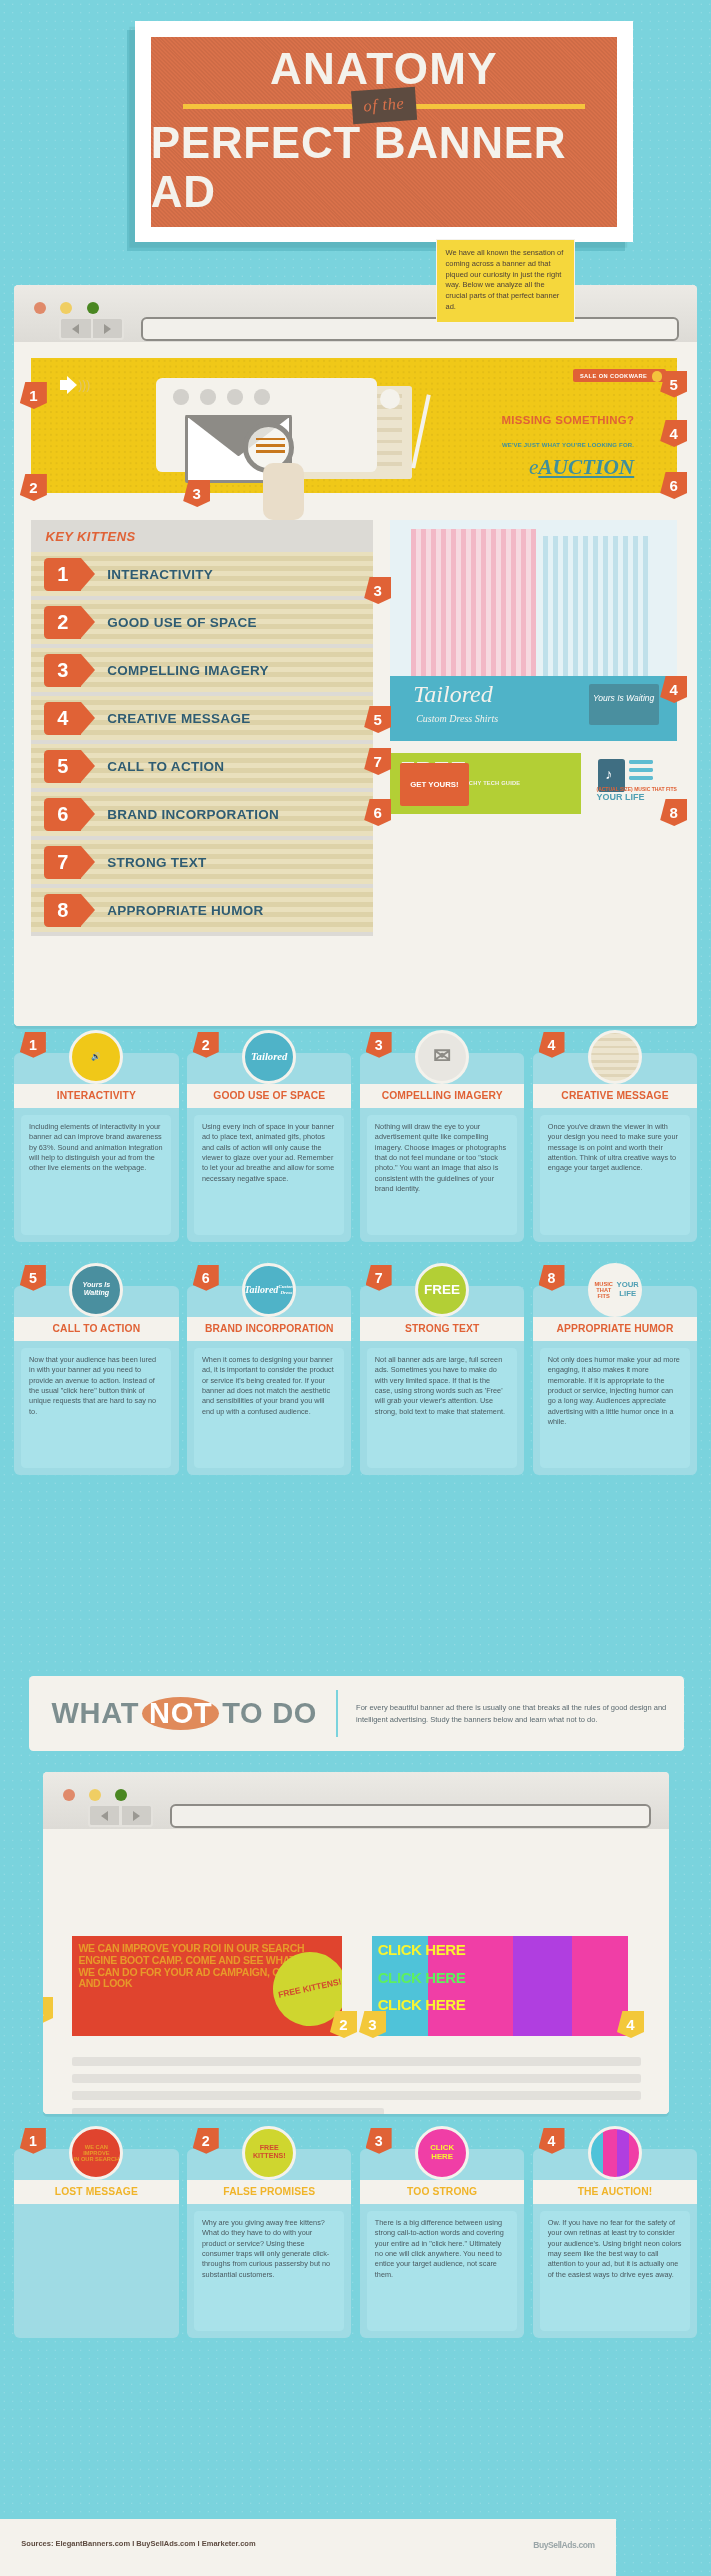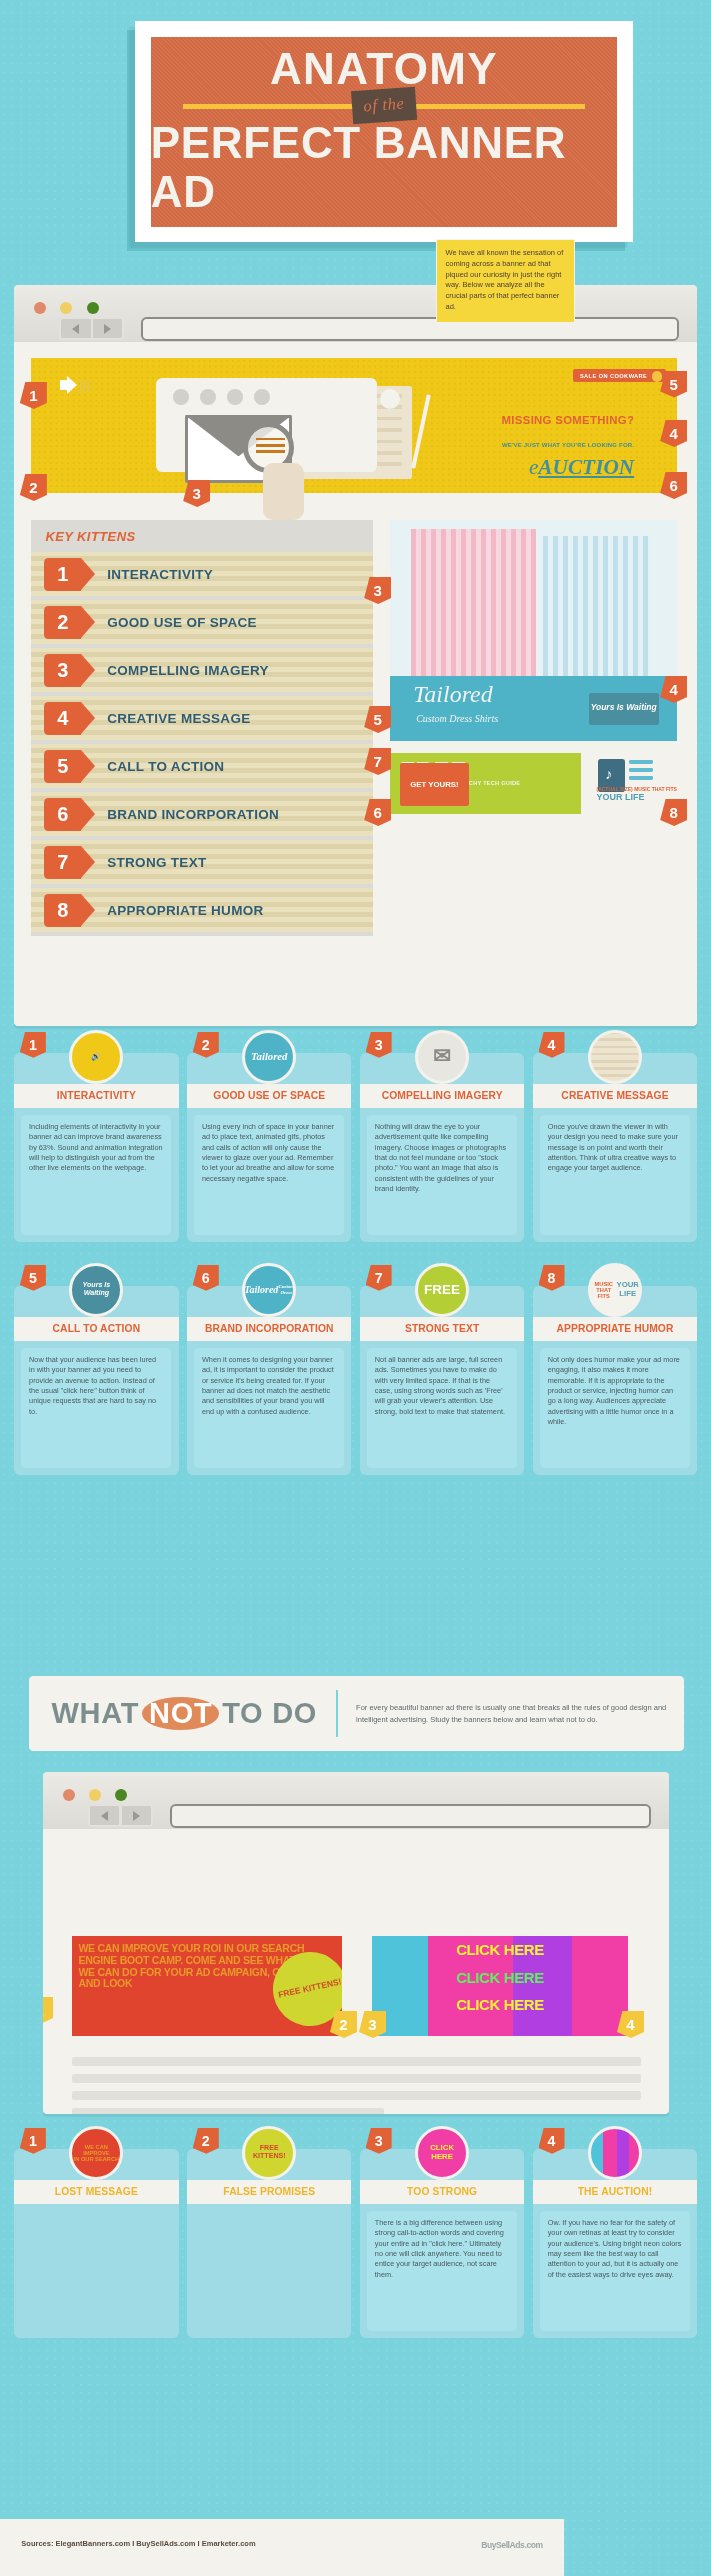--- a/index.html
+++ b/index.html
@@ -106,22 +106,22 @@
   
   .ad-tailored{position:absolute;left:376px;top:178px;width:287px;height:221px;background:#e7f2f5;overflow:hidden;}
   .tl-stripes{position:absolute;left:21.3px;top:8.5px;width:125px;height:164px;
      background:repeating-linear-gradient(90deg,#f2b8c6 0 5px,#f6d9e0 5px 10px);}
   .tl-stripes2{position:absolute;left:153px;top:15.7px;width:107px;height:157px;
      background:repeating-linear-gradient(90deg,#bfe0ea 0 5px,#e4f2f6 5px 10px);}
   .tl-band{position:absolute;left:0;bottom:0;width:100%;height:65px;background:#4fb3c8;}
   .tl-name{position:absolute;left:23px;bottom:33px;color:#f4f2ec;font-size:24px;font-style:italic;
      font-family:"Liberation Serif",serif;}
   .tl-sub{position:absolute;left:26px;bottom:17px;color:#f4f2ec;font-size:10px;font-style:italic;font-family:"Liberation Serif",serif;}
-  .tl-cta{position:absolute;right:18.5px;bottom:15.7px;width:70px;height:32px;background:#4a8f9f;
-     color:#fff;font-size:8.5px;font-weight:bold;font-style:italic;text-align:center;padding-top:8.5px;line-height:1.25;border-radius:2.1px;}
+  .tl-cta{position:absolute;right:18.5px;bottom:15.7px;width:70px;height:41px;background:#4a8f9f;
+     color:#fff;font-size:8.5px;font-weight:normal;font-style:italic;text-align:center;padding-top:8.5px;line-height:1.25;border-radius:2.1px;}
   .ad-free{position:absolute;left:376px;top:411px;width:191px;height:61px;background:#b3cf35;}
   .free-big{position:absolute;left:10px;top:4.3px;color:#f4f2ec;font-size:24px;font-weight:bold;letter-spacing:0.7px;}
   .free-sm{position:absolute;left:71px;top:27px;color:#f4f2ec;font-size:5.7px;font-weight:bold;letter-spacing:0.2px;}
   .free-btn{position:absolute;left:10px;bottom:7.8px;background:#e06236;color:#fff;font-size:7.8px;
      font-weight:bold;padding:17px 10px;border-radius:2.1px;}
   .ad-music{position:absolute;left:578px;top:411px;width:85px;height:61px;background:#f4f2ec;}
   .mu-sq{position:absolute;left:5.7px;top:5.7px;width:27px;height:33px;background:#3f6e82;border-radius:2.8px;}
   .mu-note{position:absolute;left:13px;top:13px;color:#fff;font-size:14.2px;}
   .mu-l{position:absolute;left:37px;top:7.1px;width:24px;}
   .mu-l i{display:block;height:4.3px;background:#5fbcd1;margin-bottom:3.6px;border-radius:1.4px;}
@@ -162,31 +162,31 @@
   .br2 { left:43px; top:1772px; width:626px; height:342px; }
   .bad1{position:absolute;left:28.5px;top:107px;width:270px;height:100px;background:#e0442e;overflow:hidden;}
   .bad1 p{color:#e79a2a;font-size:11.7px;font-weight:bold;line-height:1.02;letter-spacing:-0.3px;
      padding:5.7px 7.1px;font-family:"Liberation Sans Narrow","Liberation Sans",sans-serif;transform:scaleX(.9);transform-origin:left;}
   .kitten{position:absolute;right:-5.7px;top:15.7px;width:74px;height:74px;background:#cfd62f;border-radius:50%;
      display:flex;align-items:center;justify-content:center;color:#d14a2e;font-size:8.5px;font-weight:bold;
      text-align:center;line-height:1.1;transform:rotate(-12deg);}
   .bad2{position:absolute;left:329px;top:107px;width:256px;height:100px;
      background:linear-gradient(90deg,#4fc3d9 0 22%,#f03ea6 22% 55%,#b03ee0 55% 78%,#f03ea6 78% 100%);
      overflow:hidden;}
-  .bad2 p{color:#f8f430;font-size:15px;font-weight:bold;line-height:1.1;padding:5.7px 5.7px;letter-spacing:-0.4px;text-align:center;}
+  .bad2 p{color:#f8f430;font-size:15px;font-weight:bold;line-height:1.1;padding:5.7px 5.7px;letter-spacing:-0.4px;}
   .bad2 p.g{color:#5ef05e;}
   .grays{position:absolute;left:28.5px;top:228px;right:28.5px;}
   .grays i{display:block;height:9.3px;background:#e2e0db;margin-bottom:7.8px;border-radius:2.1px;}
   .grays i.s{width:55%;}
 
   
   .cards2{position:absolute;left:14.2px;top:2149px;width:683px;}
 
   
-  .footer{position:absolute;left:0;top:2519px;width:564px;height:57px;background:#f4f2ec;}
+  .footer{position:absolute;left:0;top:2519px;width:616px;height:57px;background:#f4f2ec;}
   .src{position:absolute;left:21.3px;top:20px;color:#5d4b40;font-size:7.5px;font-weight:bold;}
   .logo{position:absolute;right:21.3px;top:10px;color:#e06236;font-size:21.3px;font-weight:bold;letter-spacing:-0.4px;}
   .logo span{font-size:8.5px;color:#9aa6a8;}
 </style>
 </head>
 <body>
 
 <div class="page">
 
   <div class="hdr-shadow"></div>
@@ -461,20 +461,21 @@
     <div class="crow">
       <div class="card">
         <div class="card-num">1</div>
         <div class="card-ico" style="background:#e0442e;color:#e79a2a;font-size:5.7px;">WE CAN IMPROVE<br>IN OUR SEARCH</div>
         <div class="card-ttl" style="color:#f0b429">LOST MESSAGE</div>
       </div>
       <div class="card">
         <div class="card-num">2</div>
         <div class="card-ico" style="background:#cfd62f;color:#d14a2e;font-size:7.1px;">FREE<br>KITTENS!</div>
         <div class="card-ttl" style="color:#f0b429">FALSE PROMISES</div>
+        <div class="card-bd">Why are you giving away free kittens? What do they have to do with your product or service? Using these consumer traps will only generate click-throughs from curious passersby but no substantial customers.</div>
       </div>
       <div class="card">
         <div class="card-num">3</div>
         <div class="card-ico" style="background:#f03ea6;color:#f8f430;font-size:7.8px;">CLICK<br>HERE</div>
         <div class="card-ttl" style="color:#f0b429">TOO STRONG</div>
         <div class="card-bd">There is a big difference between using strong call-to-action words and covering your entire ad in "click here." Ultimately no one will click anywhere. You need to entice your target audience, not scare them.</div>
       </div>
       <div class="card">
         <div class="card-num">4</div>
         <div class="card-ico" style="background:linear-gradient(90deg,#4fc3d9 0 25%,#f03ea6 25% 55%,#b03ee0 55% 80%,#f03ea6 80% 100%);"></div>

